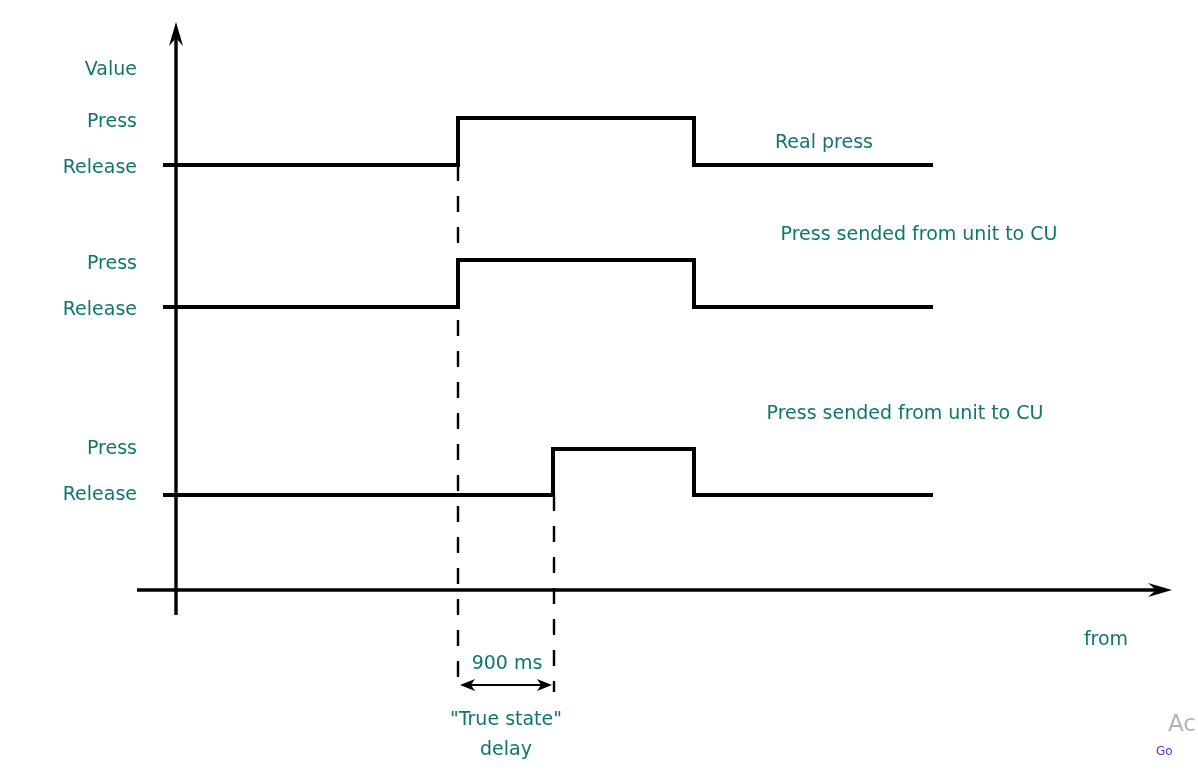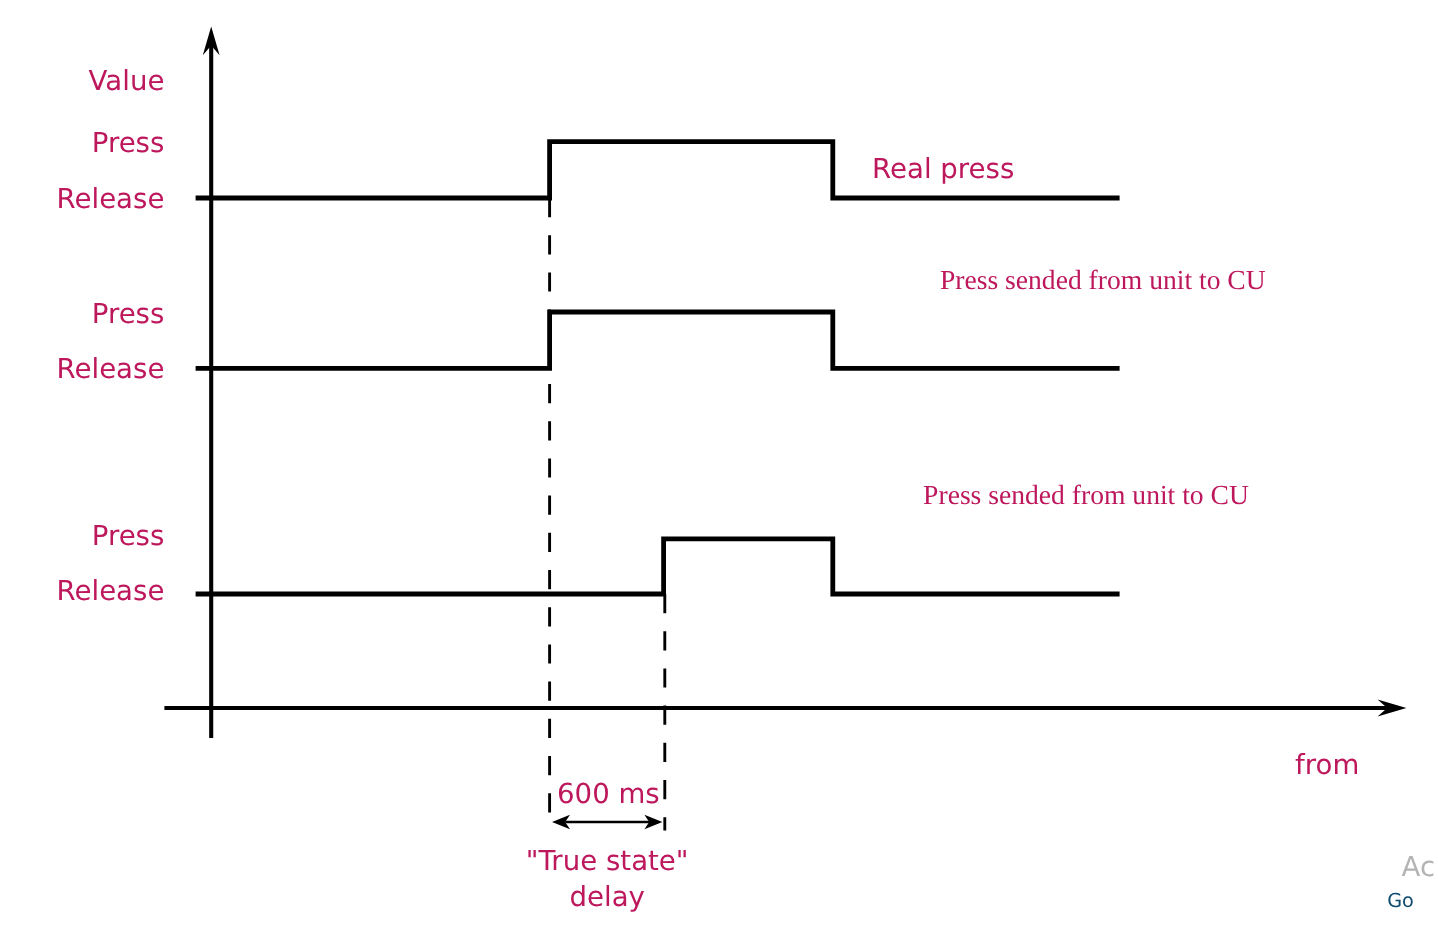--- a/index.html
+++ b/index.html
@@ -22,47 +22,47 @@
     width: 1198px; height: 776px;
   }
   .trace { fill: none; stroke: #000000; stroke-width: 4; }
   .axis  { stroke: #000000; stroke-width: 3.4; }
   .dash  { stroke: #000000; stroke-width: 2.4; stroke-dasharray: 16 15; }
   .thin  { stroke: #000000; stroke-width: 2; }
   .fill  { fill: #000000; stroke: none; }
 
   .label {
     position: absolute;
-    font-size: 23px;
+    font-size: 19px;
     line-height: 28px;
     white-space: nowrap;
-    color: #be185d;
+    color: #0f766e;
   }
   .axis-level {
     left: 30px;
     width: 107px;
     text-align: right;
   }
   .centered {
     transform: translateX(-50%);
     text-align: center;
   }
-  .two-line { line-height: 29px; font-family: Liberation Serif, serif; }
+  .two-line { line-height: 29px; }
   .delay-caption { line-height: 30px; }
   .wm1 {
     position: absolute;
     left: 1168px; top: 710px;
     font-size: 23px; line-height: 26px;
     color: #b4b4b4; white-space: nowrap;
   }
   .wm2 {
     position: absolute;
     left: 1156px; top: 742px;
-    font-size: 16px; line-height: 18px;
-    color: #0c4a6e; white-space: nowrap;
+    font-size: 12px; line-height: 18px;
+    color: #6d28d9; white-space: nowrap;
   }
 </style>
 </head>
 <body>
 
 <div id="canvas">
 
   <svg id="diagram-svg" viewBox="0 0 1198 776">
       <line x1="458" y1="165" x2="458" y2="692" class="dash"></line>
       <line x1="554" y1="495" x2="554" y2="692" class="dash"></line>
@@ -82,33 +82,33 @@
 
   <div class="label axis-level" style="top:106px">Press</div>
   <div class="label axis-level" style="top:152px">Release</div>
 
   <div class="label axis-level" style="top:248px">Press</div>
   <div class="label axis-level" style="top:294px">Release</div>
 
   <div class="label axis-level" style="top:433px">Press</div>
   <div class="label axis-level" style="top:479px">Release</div>
 
-  <div class="label centered" style="left:786px; top:127px">Real press</div>
+  <div class="label centered" style="left:824px; top:127px">Real press</div>
 
   <div class="label centered two-line" style="left:919px; top:219px">
     <div>Press sended from unit to CU</div>
   </div>
 
   <div class="label centered two-line" style="left:905px; top:398px">
     <div>Press sended from unit to CU</div>
   </div>
 
   <div class="label centered" style="left:1106px; top:624px">from</div>
 
-  <div class="label centered" style="left:507px; top:648px">600 ms</div>
+  <div class="label centered" style="left:507px; top:648px">900 ms</div>
 
   <div class="label centered delay-caption" style="left:506px; top:703px">
     <div>"True state"</div>
     <div>delay</div>
   </div>
 
   <div class="wm1">Ac</div>
   <div class="wm2">Go</div>
 
 </div>

